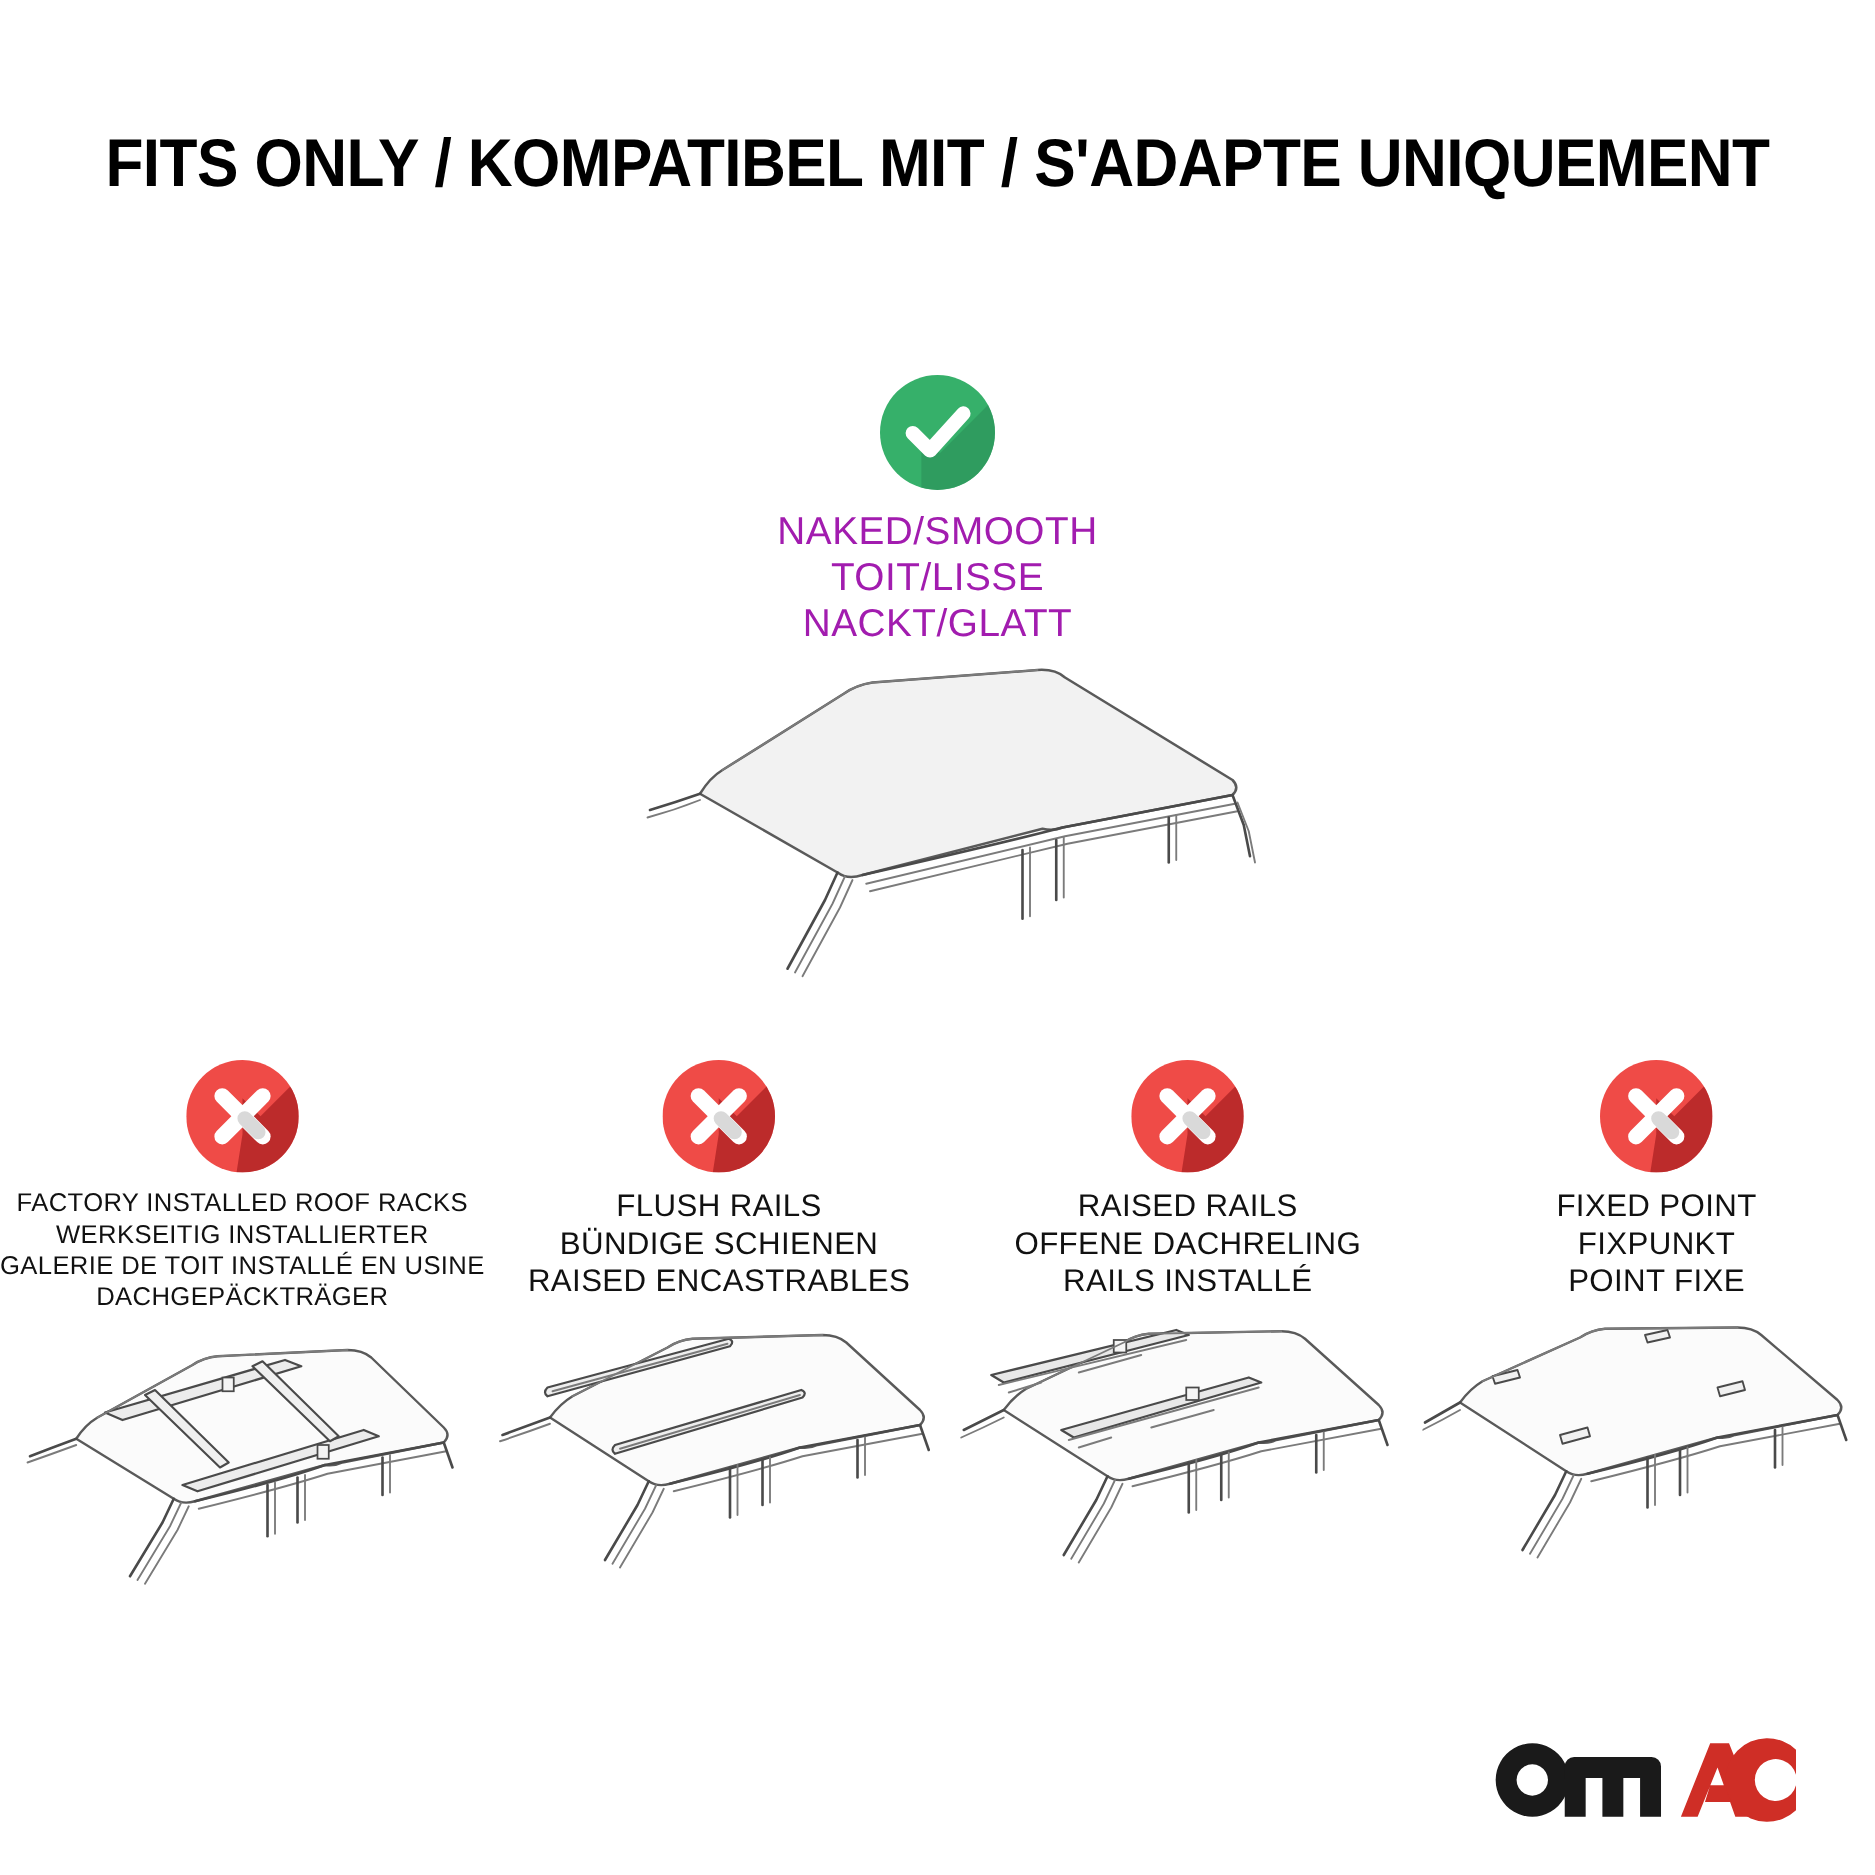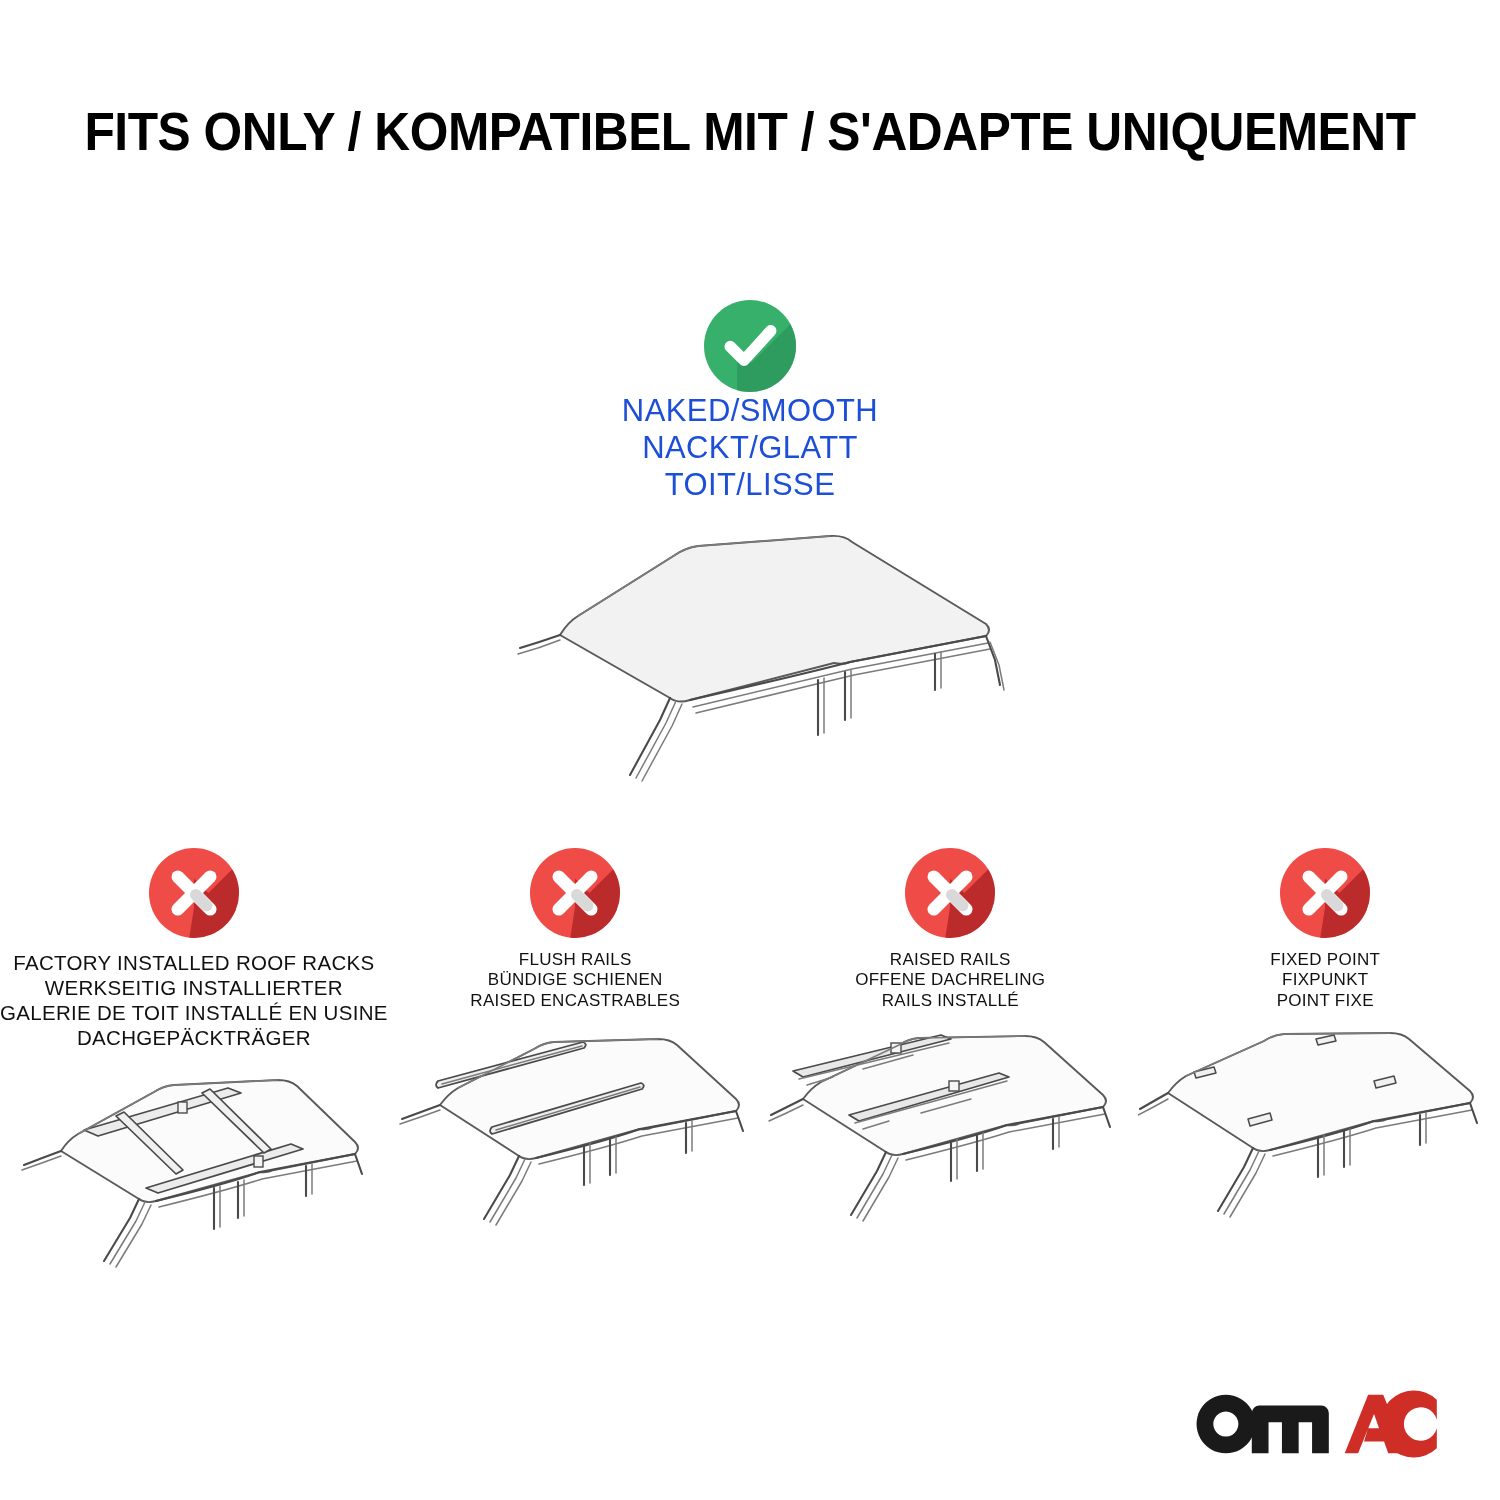--- a/index.html
+++ b/index.html
@@ -43,25 +43,26 @@
   }
   .badge {
     width: 92px;
     height: 92px;
     margin: 0 auto;
     position: relative;
   }
   .badge svg { display: block; width: 92px; height: 92px; }
 
   .ok-caption {
+    margin-top: 14px;
     font-size: 31px;
     line-height: 37px;
     font-weight: 400;
     letter-spacing: 0.4px;
-    color: #1d4ed8;
+    color: #a21caf;
   }
   .ok-caption div { white-space: nowrap; }
 
   
   .hero-roof {
     position: absolute;
     top: 520px;
     left: 500px;
     width: 520px;
     height: 300px;
@@ -85,21 +86,21 @@
   }
   .col .badge { width: 90px; height: 90px; }
   .col .badge svg { width: 90px; height: 90px; }
 
   .col-caption {
     margin-top: 12px;
     text-align: center;
     line-height: 1.20;
     letter-spacing: 0.3px;
     color: #111111;
-    font-size: 17px;
+    font-size: 25px;
   }
   .col-caption.small { font-size: 20.5px; line-height: 1.22; }
   .col-caption div { white-space: nowrap; }
 
   .col-roof {
     margin-top: 16px;
     width: 375px;
     height: 215px;
   }
   .col-roof svg { width: 375px; height: 215px; display: block; }
@@ -136,22 +137,22 @@
       <circle cx="50" cy="50" r="50" fill="#36b06a"></circle>
       <g clip-path="url(#okclip)">
         <path d="M36 52 L52 68 L120 0 L120 130 L36 130 Z" fill="#2b8f58" opacity="0.62"></path>
       </g>
       <path d="M28.5 50.5 L43.5 65.5 L72.5 33.5" fill="none" stroke="#ffffff" stroke-width="12.5" stroke-linecap="round" stroke-linejoin="round"></path>
     </svg>
   </div>
 
   <div class="ok-caption">
     <div>NAKED/SMOOTH</div>
+    <div>TOIT/LISSE</div>
     <div>NACKT/GLATT</div>
-    <div>TOIT/LISSE</div>
   </div>
 </div>
 
 <div class="hero-roof">
   <svg viewBox="0 0 520 300" aria-hidden="true">
 
     <path class="roof-fill-light" d="M60 115 Q68 102 78 96 L175 35 Q185 28 198 26 L330 16 Q344 15 352 22 L486 104 Q492 110 486 116 L350 142 Q343 145 334 143 L190 180 Q178 184 170 178 Z" fill="#fbfbfb"></path>
 
     <path class="roof-line" d="M60 115 Q40 122 20 128"></path>
     <path class="roof-line-thin" d="M60 120 Q40 128 18 134"></path>

